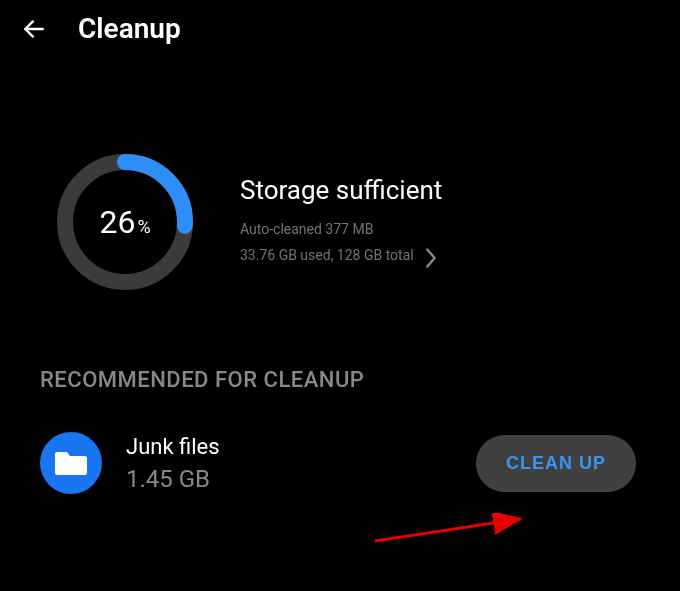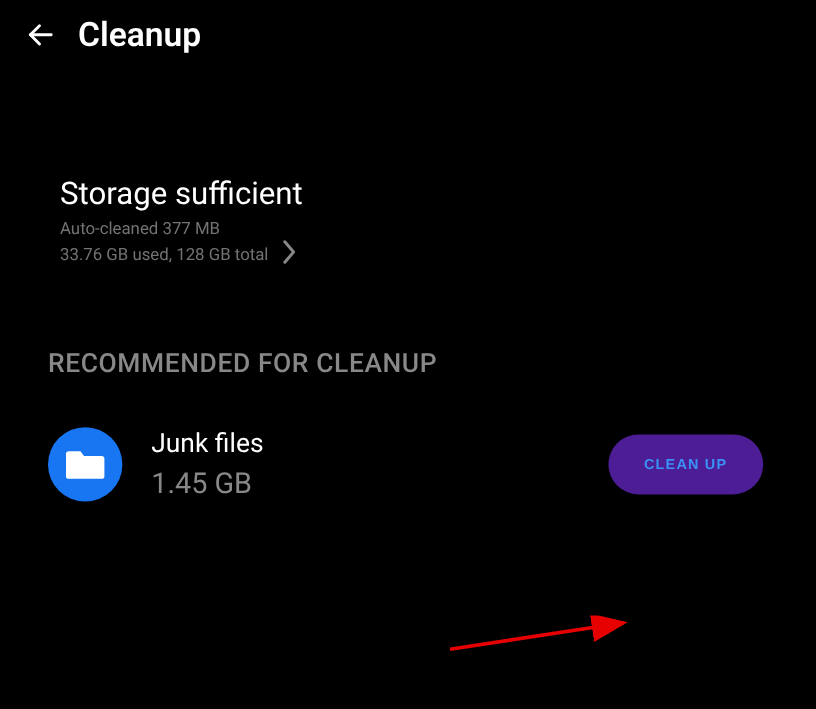--- a/index.html
+++ b/index.html
@@ -13,21 +13,21 @@
       background: #000000;
       font-family: -apple-system, BlinkMacSystemFont, 'Segoe UI', Roboto, sans-serif;
       color: #ffffff;
       overflow: hidden;
       position: relative;
     }
     .header {
       display: flex;
       align-items: center;
       padding: 12px 20px;
-      gap: 17px;
+      gap: 30px;
     }
     .back-icon {
       width: 28px;
       height: 28px;
       display: flex;
       align-items: center;
       justify-content: center;
       cursor: pointer;
     }
     .header-title {
@@ -61,34 +61,35 @@
     }
     .donut-unit {
       font-size: 18px;
       color: #ffffff;
       margin-left: 2px;
     }
     .storage-info {
       flex: 1;
       display: flex;
       flex-direction: column;
+      gap: 10px;
     }
     .storage-status {
       font-size: 26px;
       font-weight: 400;
       color: #ffffff;
       margin-bottom: 6px;
     }
     .storage-detail {
       font-size: 14px;
       color: #737373;
     }
     .storage-detail-row {
       display: flex;
-      align-items: flex-end;
+      align-items: flex-start;
       gap: 10px;
     }
     .chevron-icon {
       color: #888888;
       display: flex;
       align-items: center;
     }
     .section-header {
       font-size: 22px;
       color: #888888;
@@ -119,26 +120,26 @@
     }
     .item-title {
       font-size: 22px;
       color: #ffffff;
     }
     .item-size {
       font-size: 24px;
       color: #888888;
     }
     .cleanup-button {
-      background: #4c1d95;
+      background: #404040;
       color: #3b92f5;
       border: none;
       border-radius: 30px;
       padding: 18px 30px;
-      font-size: 12px;
+      font-size: 18px;
       font-weight: 600;
       letter-spacing: 1px;
       cursor: pointer;
     }
     .annotation-arrow {
       position: absolute;
       left: 370px;
       top: 513px;
       pointer-events: none;
     }
@@ -150,20 +151,30 @@
   <div class="back-icon">
     <svg width="26" height="26" viewBox="0 0 24 24" fill="none" stroke="#ffffff" stroke-width="2.2" stroke-linecap="round" stroke-linejoin="round">
       <line x1="20" y1="12" x2="4" y2="12"></line>
       <polyline points="11 5 4 12 11 19"></polyline>
     </svg>
   </div>
   <div class="header-title">Cleanup</div>
 </div>
 
 <div class="storage-section">
+  <div class="donut-container">
+    <svg width="150" height="150" viewBox="0 0 150 150">
+      <circle cx="75" cy="75" r="60" fill="none" stroke="#3b3b3b" stroke-width="16"></circle>
+      <circle cx="75" cy="75" r="60" fill="none" stroke="#2e8df7" stroke-width="16" stroke-dasharray="98 279" stroke-dashoffset="0" transform="rotate(-90 75 75)" stroke-linecap="round"></circle>
+    </svg>
+    <div class="donut-text">
+      <span class="donut-value">26</span>
+      <span class="donut-unit">%</span>
+    </div>
+  </div>
   <div class="storage-info">
     <div class="storage-status">Storage sufficient</div>
     <div class="storage-detail">Auto-cleaned 377 MB</div>
     <div class="storage-detail-row">
       <div class="storage-detail">33.76 GB used, 128 GB total</div>
       <div class="chevron-icon">
         <svg width="14" height="22" viewBox="0 0 10 18" fill="none" stroke="#888888" stroke-width="2" stroke-linecap="round" stroke-linejoin="round">
           <polyline points="2 2 8 9 2 16"></polyline>
         </svg>
       </div>

